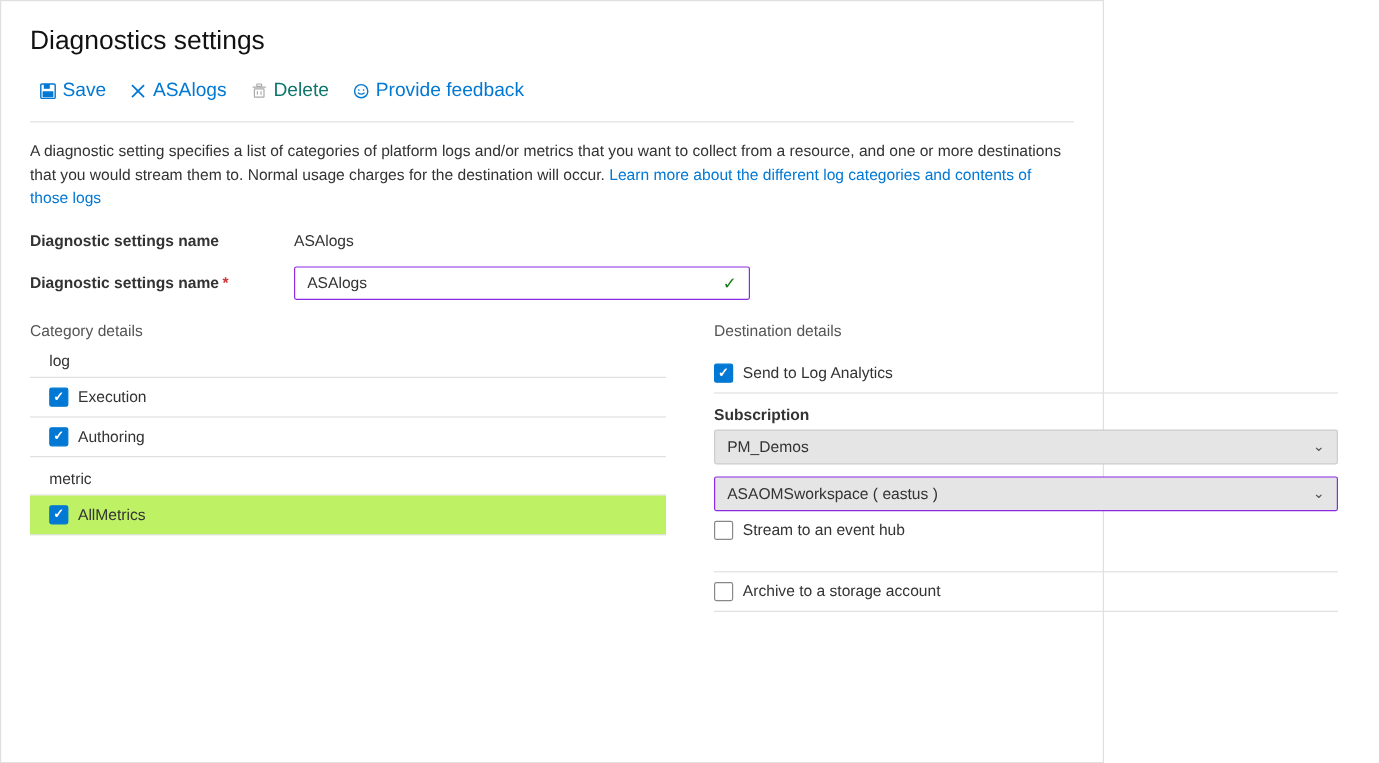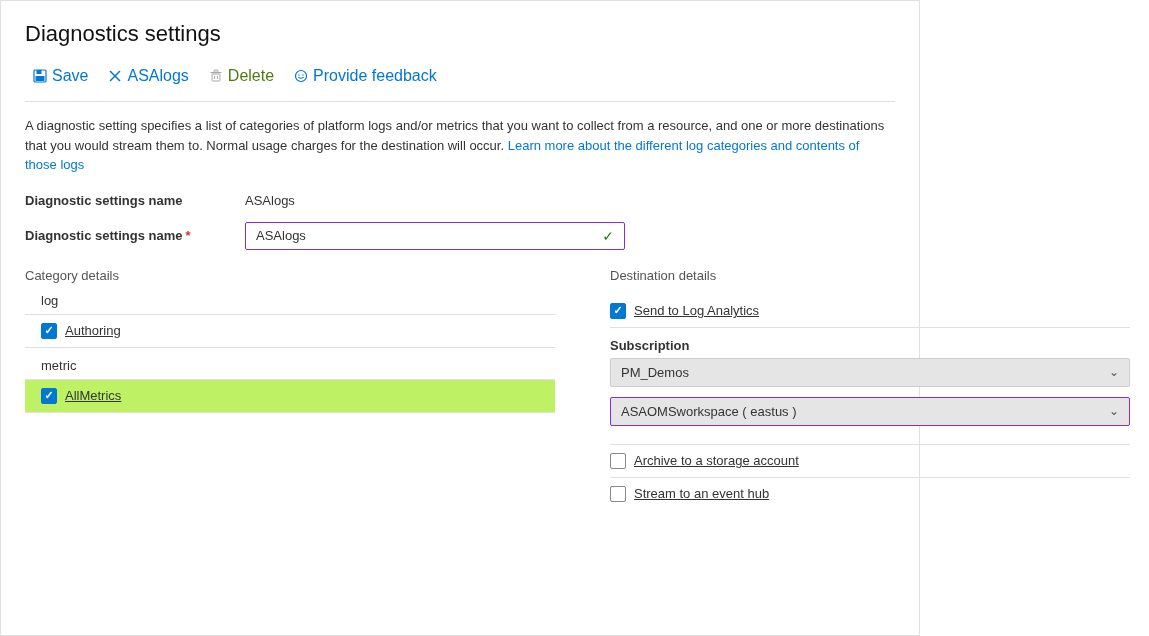--- a/index.html
+++ b/index.html
@@ -35,21 +35,21 @@
       align-items: center;
       gap: 5px;
       background: none;
       border: none;
       cursor: pointer;
       color: #0078d4;
       font-size: 16px;
       padding: 4px 8px;
       border-radius: 2px;
     }
-    .toolbar-btn.disabled { color: #4d7c0f; cursor: default; }
+    .toolbar-btn.disabled { color: #0f766e; cursor: default; }
     .toolbar-icon {
       font-size: 14px;
       display: flex;
       align-items: center;
     }
     .description-text {
       font-size: 13px;
       color: #333;
       line-height: 1.5;
       margin-bottom: 18px;
@@ -109,21 +109,21 @@
       flex: 1;
       font-size: 13px;
       color: #333;
     }
     .check-green {
       color: #107c10;
       font-size: 14px;
     }
     .main-content {
       display: flex;
-      gap: 15px;
+      gap: 0;
     }
     .left-panel {
       flex: 0 0 560px;
       padding-right: 30px;
     }
     .right-panel {
       flex: 1;
       padding-left: 10px;
     }
     .section-label {
@@ -173,21 +173,20 @@
       display: flex;
       align-items: center;
       justify-content: center;
       border-radius: 2px;
       cursor: pointer;
       flex-shrink: 0;
     }
     .checkbox-label {
       font-size: 13px;
       color: #333;
-      text-decoration: underline;
     }
     .allmetrics-row {
       background: #bef264;
     }
     .dest-section-label {
       font-size: 13px;
       color: #555;
       margin-bottom: 12px;
     }
     .dest-checkbox-row {
@@ -328,20 +327,24 @@
   <div class="main-content">
 
     <div class="left-panel">
       <div class="section-label">Category details</div>
 
       <div class="log-section">
         <div class="subsection-label">log</div>
         <hr class="divider-line">
         <div class="checkbox-row">
           <div class="checkbox-blue"></div>
+          <span class="checkbox-label">Execution</span>
+        </div>
+        <div class="checkbox-row">
+          <div class="checkbox-blue"></div>
           <span class="checkbox-label">Authoring</span>
         </div>
       </div>
 
       <div class="metric-section">
         <div class="subsection-label">metric</div>
         <hr class="divider-line">
         <div class="checkbox-row allmetrics-row">
           <div class="checkbox-blue"></div>
           <span class="checkbox-label">AllMetrics</span>
@@ -369,24 +372,24 @@
 
       <div class="dest-sub-section">
         <div class="select-wrapper purple-border">
           <div class="custom-select" style="border-color: #8a2be2;">
             <span>ASAOMSworkspace ( eastus )</span>
             <span class="chevron-down">⌄</span>
           </div>
         </div>
       </div>
 
+      <div class="dest-checkbox-row dest-checkbox-row-last">
+        <div class="checkbox-empty"></div>
+        <span class="checkbox-label">Stream to an event hub</span>
+      </div>
+
       <div class="dest-checkbox-row" style="margin-top: 18px; border-top: 1px solid #e0e0e0;">
         <div class="checkbox-empty"></div>
         <span class="checkbox-label">Archive to a storage account</span>
       </div>
-
-      <div class="dest-checkbox-row dest-checkbox-row-last">
-        <div class="checkbox-empty"></div>
-        <span class="checkbox-label">Stream to an event hub</span>
-      </div>
     </div>
   </div>
 </div>
 
 </body></html>

